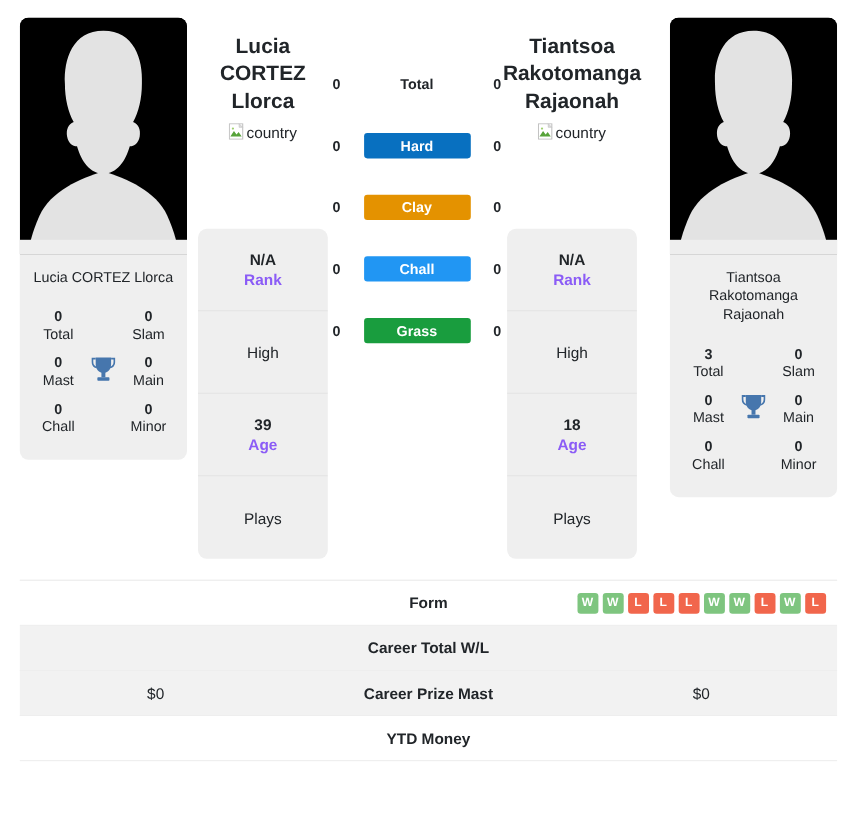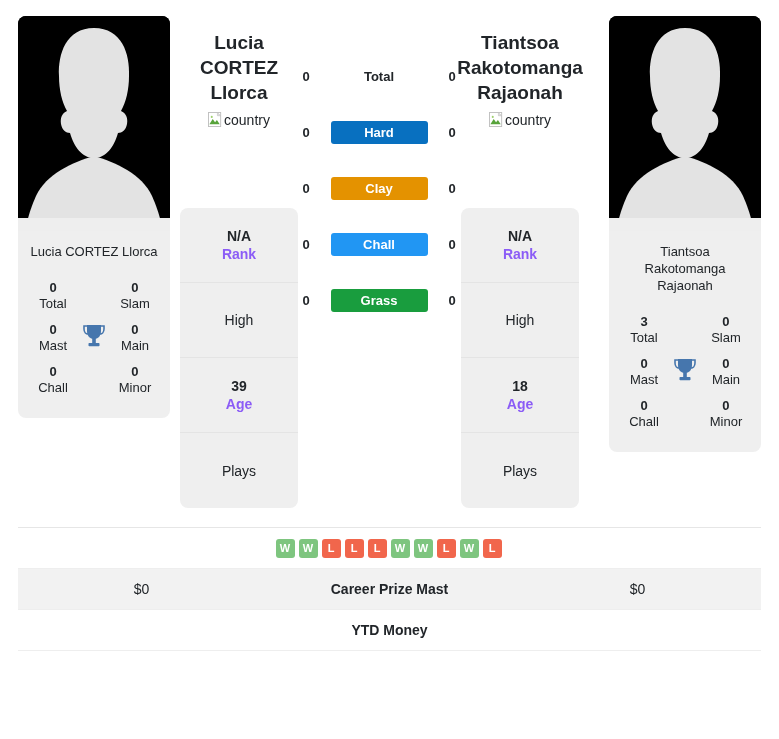--- a/index.html
+++ b/index.html
@@ -433,36 +433,42 @@
           <div class="surface-pill" style="background: rgb(25, 157, 62);">Grass</div>
           <div class="sv">0</div>
         </div>
       </div>
 
   </div>
 
   <div class="table-wrap" id="table-wrap">
       <div class="trow even">
         <div class="tc-left"></div>
+        <div class="tc-mid">Form</div>
         <div class="tc-right">
           <div class="form-badges">
             <span class="badge w">W</span>
             <span class="badge w">W</span>
             <span class="badge l">L</span>
             <span class="badge l">L</span>
             <span class="badge l">L</span>
             <span class="badge w">W</span>
             <span class="badge w">W</span>
             <span class="badge l">L</span>
             <span class="badge w">W</span>
             <span class="badge l">L</span>
           </div>
         </div>
       </div>
       <div class="trow odd">
+        <div class="tc-left"></div>
+        <div class="tc-mid">Career Total W/L</div>
+        <div class="tc-right"></div>
+      </div>
+      <div class="trow odd">
         <div class="tc-left">$0</div>
         <div class="tc-mid">Career Prize Mast</div>
         <div class="tc-right">$0</div>
       </div>
       <div class="trow even">
         <div class="tc-left"></div>
         <div class="tc-mid">YTD Money</div>
         <div class="tc-right"></div>
       </div>
     </div>

